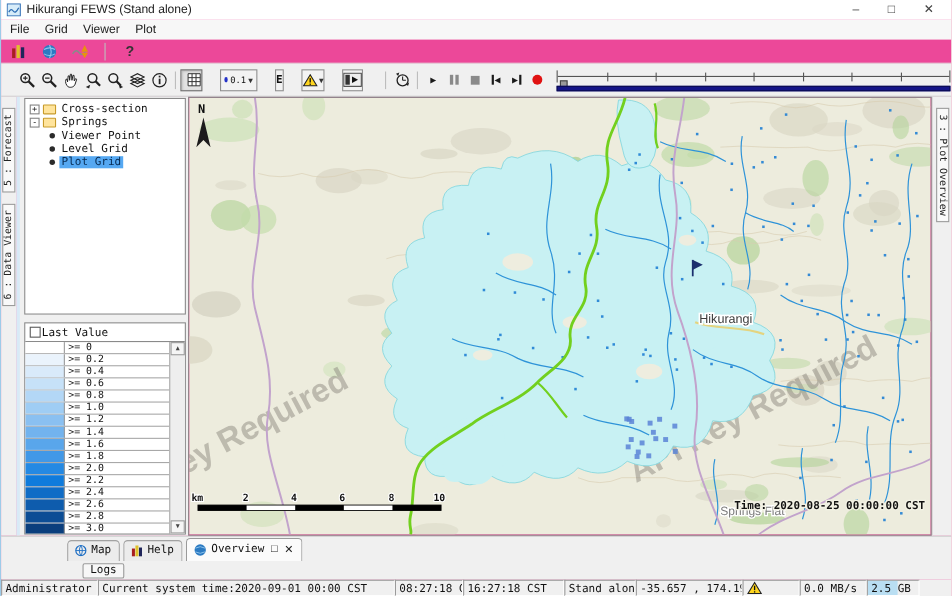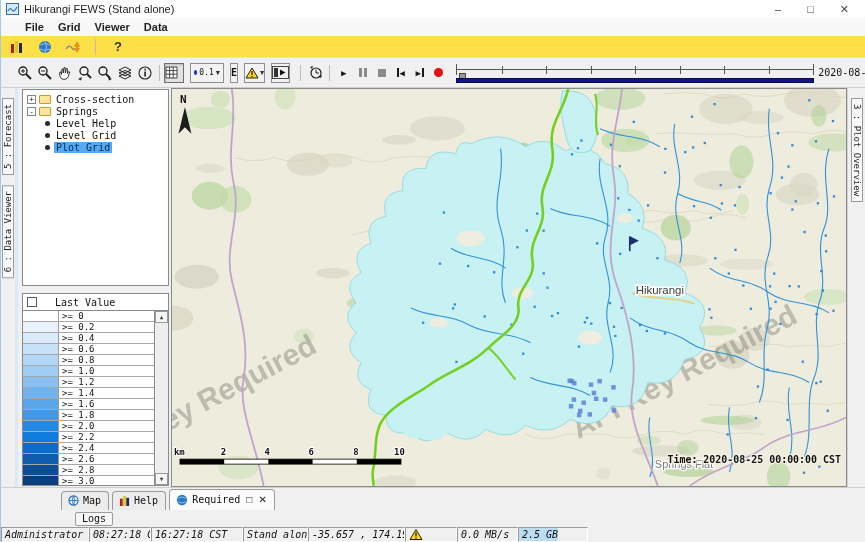--- a/index.html
+++ b/index.html
@@ -1,37 +1,37 @@
 <!DOCTYPE html>
 <html><head>
 <meta charset="utf-8">
 <style>
   * { box-sizing: border-box; margin: 0; padding: 0; }
   html,body { width:865px; height:542px; overflow:hidden; }
   #app {
     width:865px; height:542px; position:relative;
     font-family:"DejaVu Sans Mono", monospace;
-    background:#fde047; color:#111;
+    background:#ec4899; color:#111;
     border-left:1px solid #9ecbe8;
     display:flex; flex-direction:column;
   }
   
   .titlebar { height:18px; background:#fff; display:flex; align-items:center; padding-left:5px; flex:0 0 18px; }
   .title-icon { width:13px; height:12px; margin-right:5px; flex:0 0 13px; }
   .title-text { font-family:"Liberation Sans", sans-serif; font-size:11px; color:#222; flex:1; }
   .winbtns { display:flex; align-items:center; gap:26px; padding-right:16px; font-family:"Liberation Sans", sans-serif; font-size:11px; color:#444; }
   .winbtn { cursor:default; line-height:10px; }
   
-  .menubar { height:18px; background:#f7f7f7; display:flex; align-items:center; gap:14px; padding-left:24px; font-family:"Liberation Sans", sans-serif; font-size:11px; color:#222; flex:0 0 18px;font-weight:bold; }
+  .menubar { height:18px; background:#f7f7f7; display:flex; align-items:center; gap:14px; padding-left:8px; font-family:"Liberation Sans", sans-serif; font-size:11px; color:#222; flex:0 0 18px; }
   
   .toolbar1 { height:22px; display:flex; align-items:center; gap:8px; padding-left:6px; flex:0 0 22px; border-bottom:1px solid #e2e2e2; }
   .toolbar2 { height:30px; display:flex; align-items:center; padding-left:14px; flex:0 0 30px; border-bottom:1px solid #cfcfcf; background:#f0f0f0; }
   .tbtn { width:20px; height:20px; display:flex; align-items:center; justify-content:center; flex:0 0 auto; }
   .tsep { width:1px; height:16px; background:#bdbdbd; margin:0 4px; flex:0 0 1px; }
-  .boxbtn { border:1px solid #8f8f8f; background:#f3f3f3; height:20px; display:flex; align-items:center; justify-content:flex-start; margin-right:6px; }
+  .boxbtn { border:1px solid #8f8f8f; background:#f3f3f3; height:20px; display:flex; align-items:center; justify-content:flex-end; margin-right:16px; }
   .pressed { background:#e2e2e2; border-color:#6f6f6f; box-shadow:inset 1px 1px 2px #bbb; }
   .caret { font-size:7px; color:#333; margin-left:1px; }
   .qmark { font-family:"Liberation Sans", sans-serif; font-weight:bold; font-size:13px; color:#333; }
   .play-glyph { font-size:9px; color:#1a1a1a; }
   .pause-bars { display:flex; gap:2px; }
   .pause-bars i { display:block; width:3px; height:9px; background:#8a8a8a; }
   .stop-sq { width:8px; height:8px; background:#8a8a8a; }
   .skip { display:flex; align-items:center; gap:1px; }
   .skip .bar { width:2px; height:9px; background:#1a1a1a; }
   .rec-dot { width:9px; height:9px; border-radius:50%; background:#e01212; }
@@ -57,42 +57,42 @@
   .treebox { height:197px; flex:0 0 197px; border:1px solid #8a8a8a; background:#fff; overflow:hidden; padding-top:3px; }
   .tree-row { display:flex; align-items:center; height:12px; font-size:10px; white-space:nowrap; }
   .expander { width:9px; height:9px; border:1px solid #848484; background:#fff; font-size:8px; line-height:7px; text-align:center; margin:0 3px 0 4px; flex:0 0 9px; font-family:"Liberation Sans", sans-serif; }
   .folder { width:12px; height:9px; background:#ffe49c; border:1px solid #c89b2a; border-radius:1px; margin-right:3px; flex:0 0 12px; }
   .bullet { width:5px; height:5px; border-radius:50%; background:#2b2b2b; margin:0 4px 0 6px; flex:0 0 5px; }
   .tree-label { padding:0 2px; }
   .tree-label.sel { background:#55a8f2; color:#062a52; }
   .leaf-indent { width:16px; flex:0 0 16px; }
   
   .legendbox { margin-top:7px; flex:1 1 auto; border:1px solid #8a8a8a; background:#fff; display:flex; flex-direction:column; min-height:0; }
-  .leg-header { height:16px; flex:0 0 16px; display:flex; align-items:center; gap:18px; padding-left:4px; font-size:10px; }
+  .leg-header { height:16px; flex:0 0 16px; display:flex; align-items:center; gap:1px; padding-left:4px; font-size:10px; }
   .cb { width:10px; height:10px; border:1px solid #5a5a5a; background:#fff; flex:0 0 10px; }
   .leg-table { flex:1 1 auto; border-top:1px solid #8a8a8a; display:flex; min-height:0; }
   .leg-rows { flex:1 1 auto; overflow:hidden; border-right:1px solid #8a8a8a; }
   .leg-row { display:flex; height:11px; border-bottom:1px solid #a8a8a8; }
   .swatch { width:36px; flex:0 0 36px; border-right:1px solid #9a9a9a; }
   .leg-label { font-size:9px; line-height:10px; padding-left:3px; white-space:nowrap; }
   .leg-scroll { width:13px; flex:0 0 13px; background:#eeeeee; display:flex; flex-direction:column; justify-content:space-between; }
   .scr-btn { height:12px; border:1px solid #9a9a9a; background:#f5f5f5; font-size:6px; line-height:10px; text-align:center; color:#444; }
   
   .maparea { flex:1 1 auto; position:relative; border:1px solid #8a8a8a; min-width:0; }
   .maparea svg { position:absolute; inset:0; width:100%; height:100%; }
   
   .tabrow { height:23px; flex:0 0 23px; display:flex; align-items:flex-end; padding-left:60px; gap:3px; border-top:1px solid #cfcfcf; background:#f0f0f0; }
   .btab { display:inline-flex; align-items:center; gap:4px; font-size:10px; padding:2px 7px 3px 6px; border:1px solid #9a9a9a; border-bottom:none; border-radius:4px 4px 0 0; background:#ececec; height:19px; }
   .btab.active { background:#fbfbfb; height:21px; }
   .tabctl { font-size:10px; color:#222; margin-left:2px; font-family:"Liberation Sans", sans-serif; }
   .logsrow { height:17px; flex:0 0 17px; display:flex; align-items:center; padding-left:74px; background:#f0f0f0; }
   .logsbtn { font-size:10px; border:1px solid #9a9a9a; background:#f7f7f7; padding:0 6px; height:14px; line-height:12px; border-radius:2px; }
   
   .statusbar { height:15px; flex:0 0 15px; display:flex; font-size:10px; background:#f0f0f0; }
-  .cell { border:1px solid; border-color:#9a9a9a #ffffff #ffffff #9a9a9a; padding:0 3px; white-space:nowrap; overflow:hidden; display:flex; align-items:center; position:relative;font-style:italic; }
+  .cell { border:1px solid; border-color:#9a9a9a #ffffff #ffffff #9a9a9a; padding:0 3px; white-space:nowrap; overflow:hidden; display:flex; align-items:flex-end; position:relative; }
   .cell .memfill { position:absolute; left:0; top:0; bottom:0; width:58%; background:#b9def2; }
   .cell span { position:relative; }
   .icon12 { width:14px; height:13px; }
 </style>
 </head>
 <body>
 
 <div id="app">
 
   <div class="titlebar">
@@ -105,21 +105,21 @@
       <span class="winbtn">–</span>
       <span class="winbtn">□</span>
       <span class="winbtn">✕</span>
     </span>
   </div>
 
   <div class="menubar">
       <span>File</span>
       <span>Grid</span>
       <span>Viewer</span>
-      <span>Data</span>
+      <span>Plot</span>
     </div>
 
   <div class="toolbar1">
     <span class="tbtn">
       <svg width="14" height="13" viewBox="0 0 14 13">
         <rect x="1" y="4" width="3" height="9" fill="#a81f1f"></rect>
         <rect x="5" y="1" width="3" height="12" fill="#e0c22a"></rect>
         <rect x="9" y="3" width="3" height="10" fill="#20265a"></rect>
       </svg>
     </span>
@@ -291,21 +291,21 @@
             <span class="tree-label">Cross-section</span>
           </div>
           <div class="tree-row">
             <span class="expander">-</span>
             <span class="folder"></span>
             <span class="tree-label">Springs</span>
           </div>
           <div class="tree-row">
             <span class="leaf-indent"></span>
             <span class="bullet"></span>
-            <span class="tree-label">Level Help</span>
+            <span class="tree-label">Viewer Point</span>
           </div>
           <div class="tree-row">
             <span class="leaf-indent"></span>
             <span class="bullet"></span>
             <span class="tree-label">Level Grid</span>
           </div>
           <div class="tree-row">
             <span class="leaf-indent"></span>
             <span class="bullet"></span>
             <span class="tree-label sel">Plot Grid</span>
@@ -683,33 +683,36 @@
           <rect x="4.5" y="1" width="3" height="11" fill="#e0c22a"></rect>
           <rect x="8" y="3" width="3" height="9" fill="#20265a"></rect>
         </svg>
       <span>Help</span>
     </span>
     <span class="btab active">
       <svg width="12" height="12" viewBox="0 0 14 14">
           <circle cx="7" cy="7" r="6" fill="#2b7ac2"></circle>
           <path d="M2,5 Q7,2 12,5 M2,9 Q7,12 12,9" stroke="#8fc4ec" fill="none"></path>
         </svg>
-      <span>Required</span>
+      <span>Overview</span>
       <span class="tabctl">□</span>
       <span class="tabctl">✕</span>
     </span>
   </div>
 
   <div class="logsrow">
     <span class="logsbtn">Logs</span>
   </div>
 
   <div class="statusbar">
     <span class="cell" style="width:88px">
         <span>Administrator</span>
+      </span>
+    <span class="cell" style="width:270px">
+        <span>Current system time:2020-09-01 00:00 CST</span>
       </span>
     <span class="cell" style="width:62px">
         <span>08:27:18 GMT</span>
       </span>
     <span class="cell" style="width:92px">
         <span>16:27:18 CST</span>
       </span>
     <span class="cell" style="width:65px">
         <span>Stand alone</span>
       </span>
@@ -719,18 +722,18 @@
     <span class="cell" style="width:52px">
       <svg class="icon12" viewBox="0 0 14 12">
           <path d="M7,1 L13,11 L1,11 Z" fill="#ffd51e" stroke="#222"></path>
           <rect x="6.4" y="4" width="1.2" height="4" fill="#111"></rect>
           <rect x="6.4" y="9" width="1.2" height="1.2" fill="#111"></rect>
         </svg>
     </span>
     <span class="cell" style="width:61px">
         <span>0.0 MB/s</span>
       </span>
-    <span class="cell" style="width:70px">
+    <span class="cell" style="width:48px">
       <span class="memfill"></span>
       <span>2.5 GB</span>
     </span>
   </div>
 </div>
 
 </body></html>

